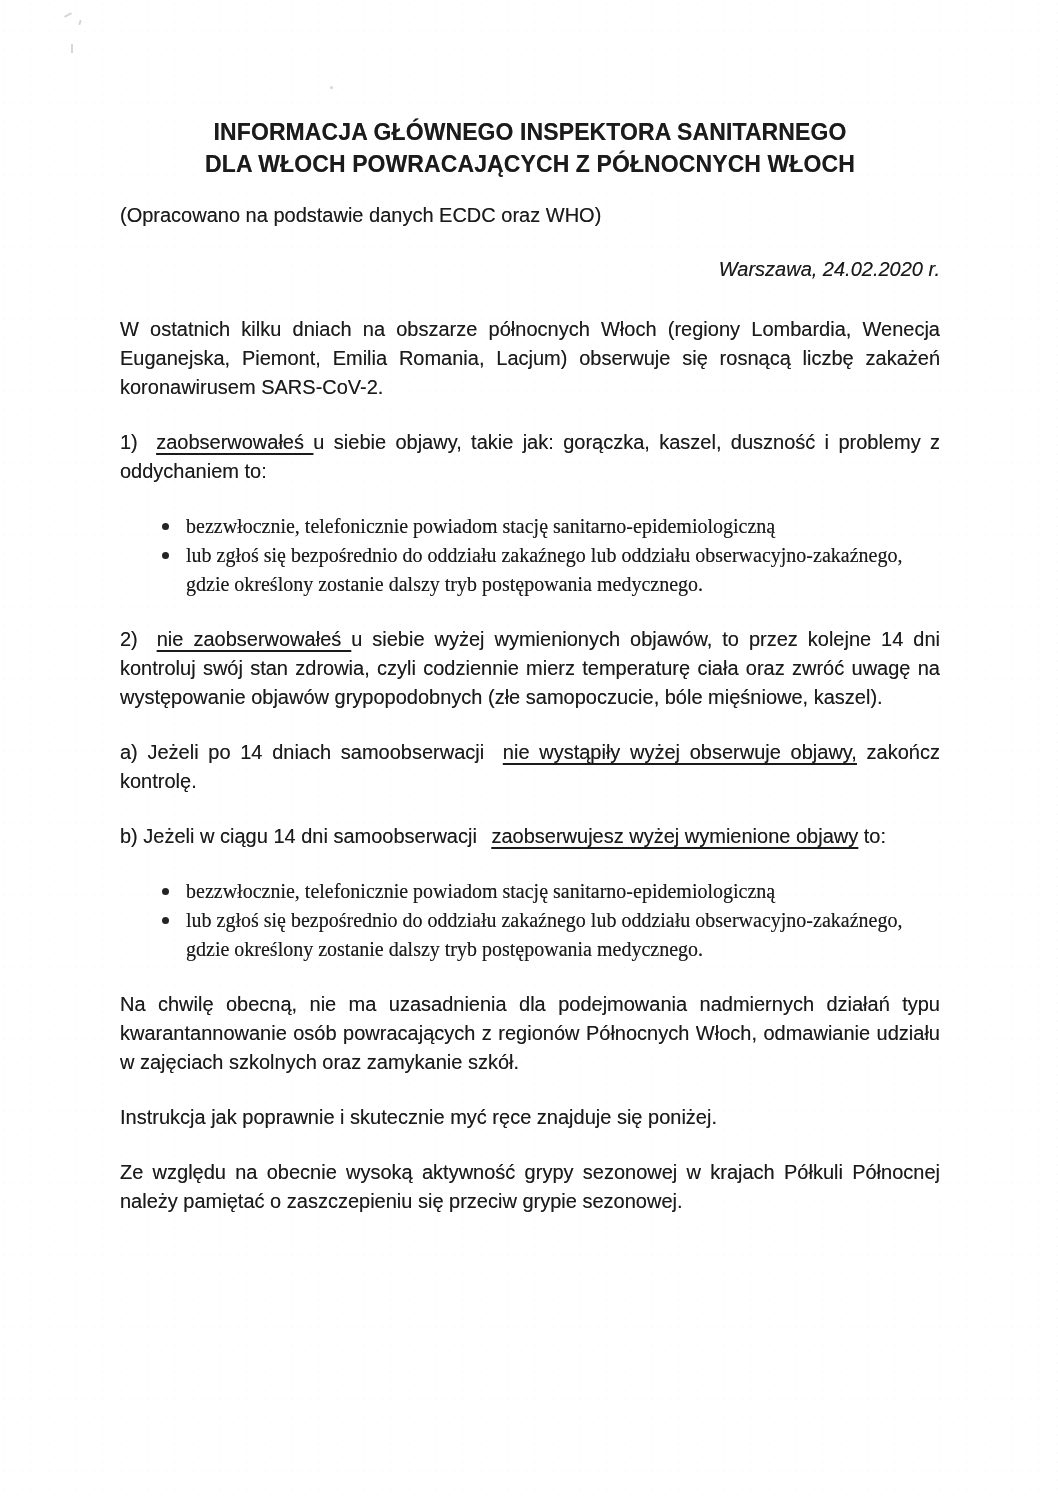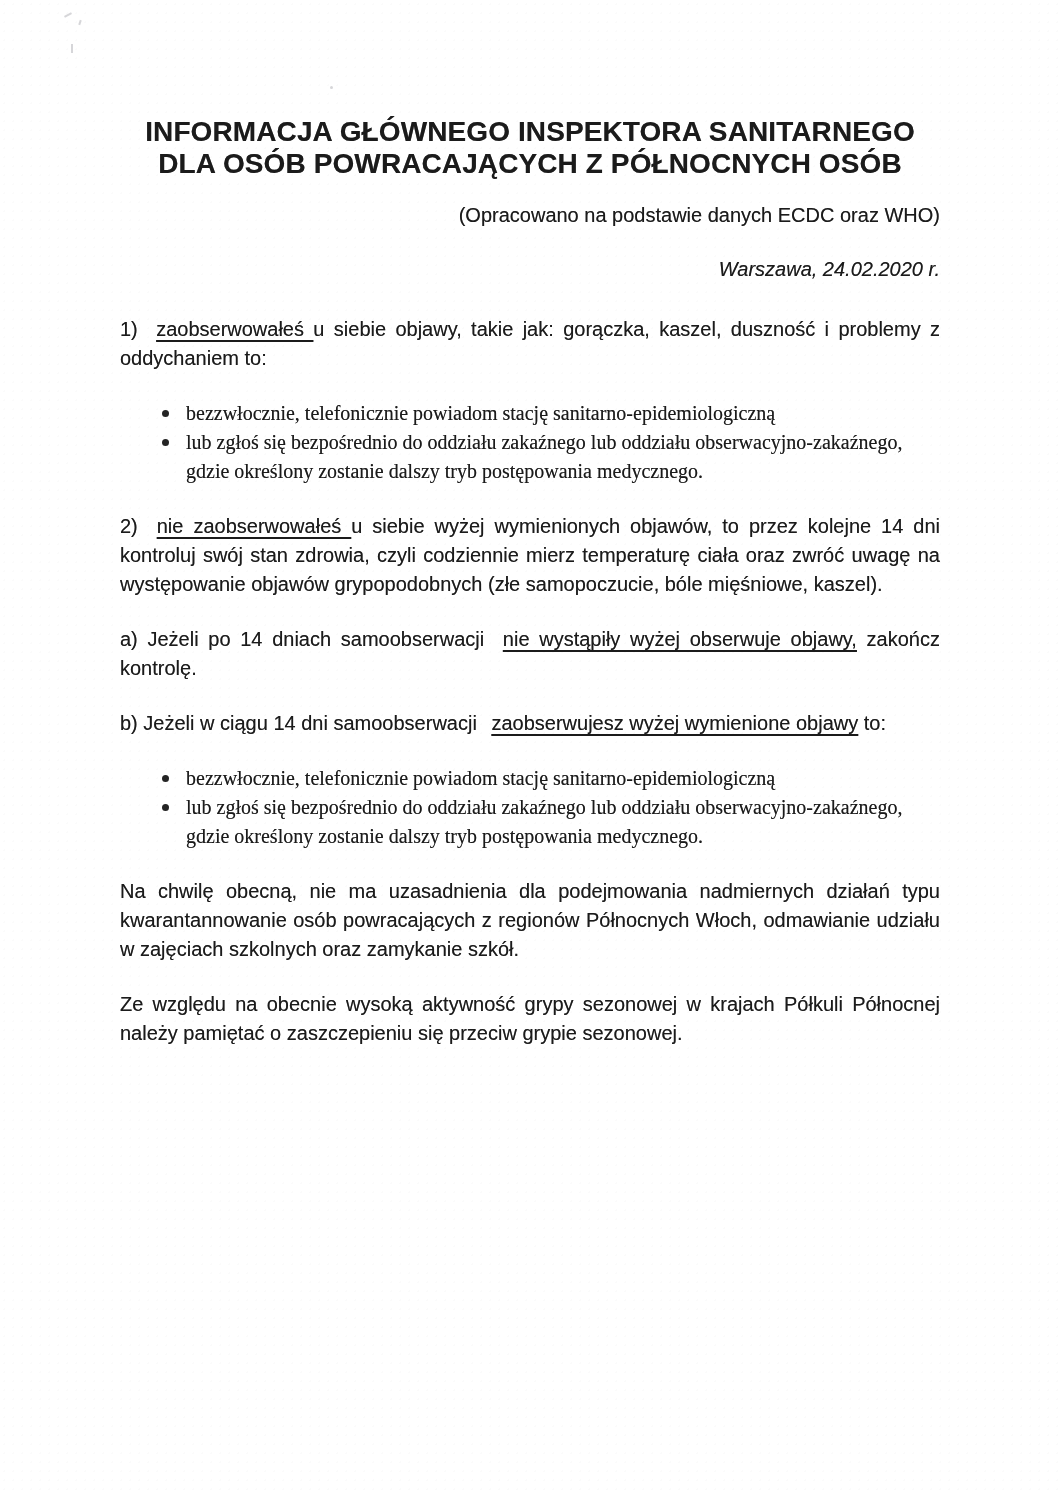--- a/index.html
+++ b/index.html
@@ -33,27 +33,27 @@
   }
   .pencil .m1 { left: 64px; top: 14px; width: 8px; height: 2px; transform: rotate(-28deg); }
   .pencil .m2 { left: 79px; top: 20px; width: 2px; height: 5px; transform: rotate(18deg); }
   .pencil .m3 { left: 71px; top: 44px; width: 2px; height: 9px; }
   .pencil .m4 { left: 330px; top: 86px; width: 3px; height: 3px; border-radius: 50%; }
 
   .title {
     margin: 0 0 21px 0;
     text-align: center;
     font-weight: bold;
-    font-size: 28px;
+    font-size: 23px;
     line-height: 32px;
     letter-spacing: 0.1px;
   }
   .subtitle {
     margin: 16px 0 25px 0;
-    text-align: right;
+    text-align: left;
   }
   .dateline {
     margin: 0 0 31px 0;
     text-align: right;
     font-style: italic;
   }
   .para {
     margin: 0 0 26px 0;
   }
   .just { text-align: justify; text-align-last: left; }
@@ -91,27 +91,28 @@
 
   <div class="pencil">
     <i class="m1"></i>
     <i class="m2"></i>
     <i class="m3"></i>
     <i class="m4"></i>
   </div>
 
   <div class="title">
     <div>INFORMACJA GŁÓWNEGO INSPEKTORA SANITARNEGO</div>
-    <div>DLA OSÓB POWRACAJĄCYCH Z PÓŁNOCNYCH OSÓB</div>
+    <div>DLA WŁOCH POWRACAJĄCYCH Z PÓŁNOCNYCH WŁOCH</div>
   </div>
 
   <p class="subtitle">(Opracowano na podstawie danych ECDC oraz WHO)</p>
 
   <p class="dateline">Warszawa, 24.02.2020 r.</p>
 
+  <p class="para just">W ostatnich kilku dniach na obszarze północnych Włoch (regiony Lombardia, Wenecja Euganejska, Piemont, Emilia Romania, Lacjum) obserwuje się rosnącą liczbę zakażeń koronawirusem SARS-CoV-2.</p>
 
 
   <p class="para just"><span>1) </span><span class="u">zaobserwowałeś </span><span>u siebie objawy, takie jak: gorączka, kaszel, duszność i problemy z oddychaniem to:</span></p>
 
   <ul class="bullets">
     <li>
       <span class="dot"></span>
       <span class="li-text">bezzwłocznie, telefonicznie powiadom stację sanitarno-epidemiologiczną</span>
     </li>
     <li>
@@ -134,16 +135,17 @@
     <li>
       <span class="dot"></span>
       <span class="li-text">lub zgłoś się bezpośrednio do oddziału zakaźnego lub oddziału obserwacyjno-zakaźnego, gdzie określony zostanie dalszy tryb postępowania medycznego.</span>
     </li>
   </ul>
 
 
   <p class="para just">Na chwilę obecną, nie ma uzasadnienia dla podejmowania nadmiernych działań typu kwarantannowanie osób powracających z regionów Północnych Włoch, odmawianie udziału w zajęciach szkolnych oraz zamykanie szkół.</p>
 
 
+  <p class="para">Instrukcja jak poprawnie i skutecznie myć ręce znajduje się poniżej.</p>
 
   <p class="para just">Ze względu na obecnie wysoką aktywność grypy sezonowej w krajach Półkuli Północnej należy pamiętać o zaszczepieniu się przeciw grypie sezonowej.</p>
 
 </div>
 
 </body></html>

